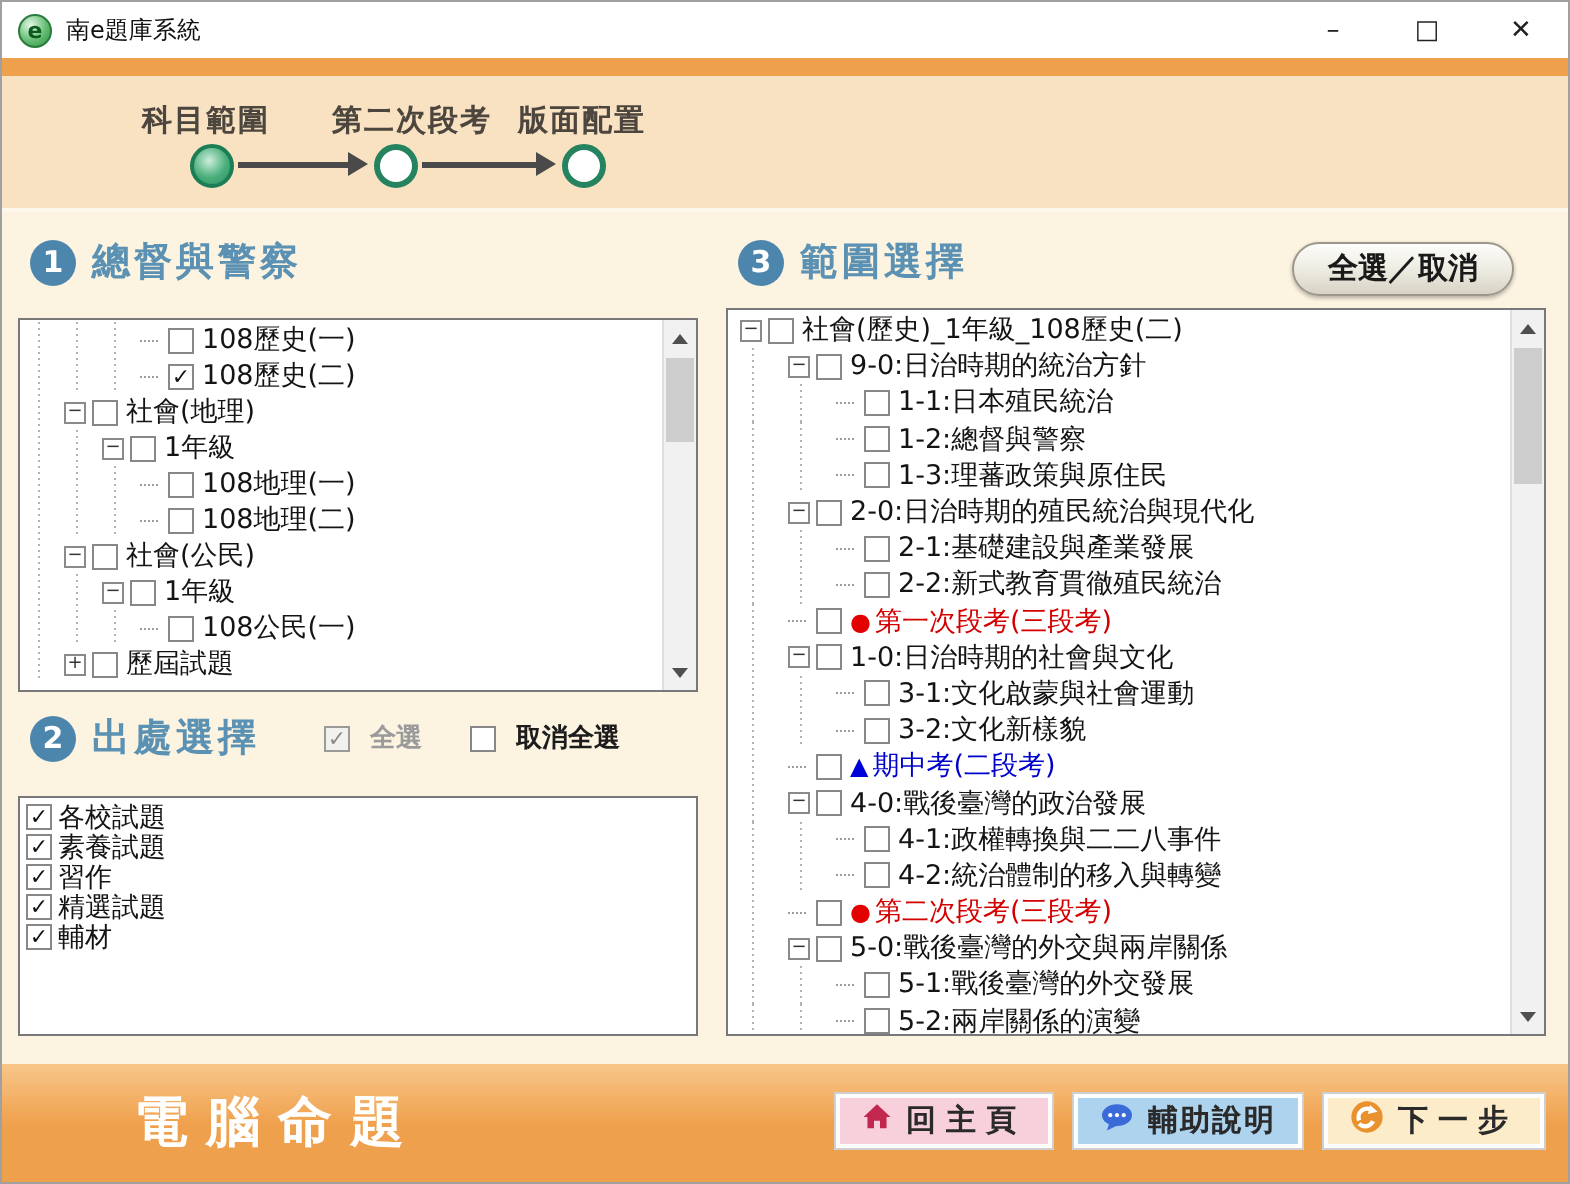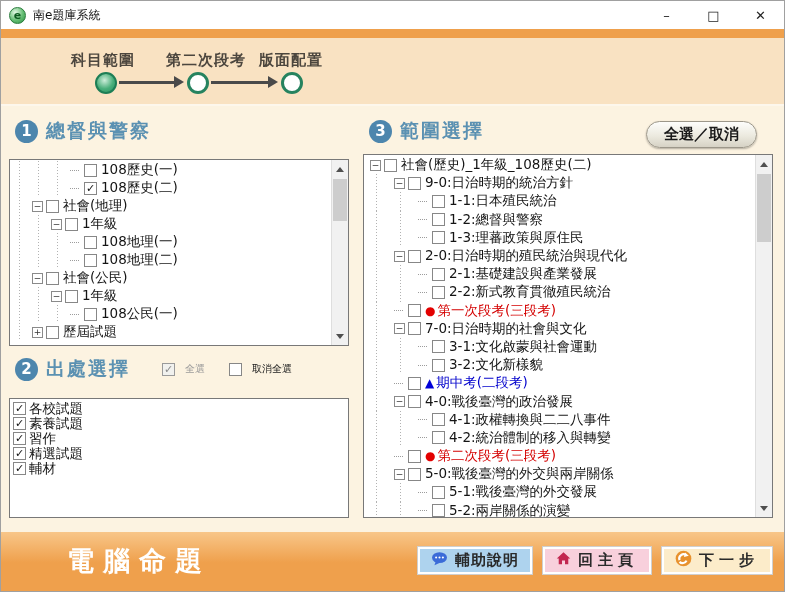--- a/index.html
+++ b/index.html
@@ -26,21 +26,21 @@
   .arrow{ position:absolute; top:43px; height:3px; background:#4a4a4a; }
   .arrow:after{ content:""; position:absolute; right:-10px; top:-5px; width:0; height:0;
     border-left:10px solid #4a4a4a; border-top:6px solid transparent; border-bottom:6px solid transparent; }
 
   
   .section-head{ position:absolute; display:flex; align-items:center; gap:8px; }
   .num-circle{ width:23px; height:23px; border-radius:50%; background:#4d86ad; color:#fff;
     font-weight:bold; font-size:15px; display:flex; align-items:center; justify-content:center; flex:0 0 auto; }
   .sec-title{ font-size:19px; font-weight:bold; color:#5b91b2; letter-spacing:2px; white-space:nowrap; }
   .sel-group{ display:flex; align-items:center; gap:6px; }
-  .sel-label{ font-size:10px; font-weight:normal; color:#1c1c1c; white-space:nowrap; }
+  .sel-label{ font-size:13px; font-weight:bold; color:#1c1c1c; white-space:nowrap; }
   .sel-label.dim{ color:#9a9a9a; }
 
   
   .pill-btn{ position:absolute; left:645px; top:120px; height:27px; padding:0 17px; border-radius:14px;
     background:linear-gradient(#fdfdfb, #eceadf 55%, #d6d2c5); border:1px solid #9c978a;
     box-shadow:0 1px 2px rgba(0,0,0,.3); font-size:15px; font-weight:bold; color:#1a1a1a;
     display:flex; align-items:center; cursor:default; }
 
   
   .listbox{ position:absolute; background:#ffffff; border:1px solid #787878; overflow:hidden; }
@@ -353,21 +353,21 @@
           <span class="cbx"></span>
           <span class="marker red">●</span>
           <span class="tlabel red">第一次段考(三段考)</span>
         </div>
         <div class="trow">
           <span class="guide" style="width: 24px;"></span>
           <span class="slot">
             <span class="expander">−</span>
           </span>
           <span class="cbx"></span>
-          <span class="tlabel">7-0:日治時期的社會與文化</span>
+          <span class="tlabel">1-0:日治時期的社會與文化</span>
         </div>
         <div class="trow">
           <span class="guide" style="width: 24px;"></span>
           <span class="guide" style="width: 24px;"></span>
           <span class="slot">
             <span class="hdot"></span>
           </span>
           <span class="cbx"></span>
           <span class="tlabel">3-1:文化啟蒙與社會運動</span>
         </div>
@@ -458,39 +458,39 @@
       <div class="sthumb" id="scope-thumb"></div>
       <div class="sarrow down">
           <span class="tri-down"></span>
         </div>
     </div>
   </div>
 
   <div class="footer">
     <div class="brand">電腦命題</div>
     <div class="fbtns">
+      <div class="fbtn pink">
+        <span>
+          <svg width="15" height="15" viewBox="0 0 16 16">
+              <path fill="#c22750" d="M8 1.2 L15.2 8 h-2.1 v6 H9.6 v-4 H6.4 v4 H2.9 V8 H0.8 Z"></path>
+            </svg>
+        </span>
+        <span>回主頁</span>
+      </div>
       <div class="fbtn blue">
         <span>
           <svg width="17" height="15" viewBox="0 0 18 16">
               <ellipse cx="9" cy="7" rx="8" ry="5.8" fill="#3a6bd8"></ellipse>
               <path d="M5 11 L3.6 15.2 L9.5 12.4 Z" fill="#3a6bd8"></path>
               <circle cx="5.4" cy="7" r="1.1" fill="#fff"></circle>
               <circle cx="9" cy="7" r="1.1" fill="#fff"></circle>
               <circle cx="12.6" cy="7" r="1.1" fill="#fff"></circle>
             </svg>
         </span>
         <span>輔助說明</span>
-      </div>
-      <div class="fbtn pink">
-        <span>
-          <svg width="15" height="15" viewBox="0 0 16 16">
-              <path fill="#c22750" d="M8 1.2 L15.2 8 h-2.1 v6 H9.6 v-4 H6.4 v4 H2.9 V8 H0.8 Z"></path>
-            </svg>
-        </span>
-        <span>回主頁</span>
       </div>
       <div class="fbtn cream">
         <span>
           <svg width="17" height="17" viewBox="0 0 18 18">
               <circle cx="9" cy="9" r="8.3" fill="#e8912d"></circle>
               <path d="M4.8 10.8 A4.6 4.6 0 0 1 12 5.6" stroke="#fff" stroke-width="2.3" fill="none"></path>
               <path d="M10.6 2.6 L14.6 6.2 L9.5 7.4 Z" fill="#fff"></path>
               <path d="M4.8 12.6 a4.6 4.6 0 0 0 7.4 -1.4" stroke="#fff" stroke-width="2.3" fill="none"></path>
             </svg>
         </span>

